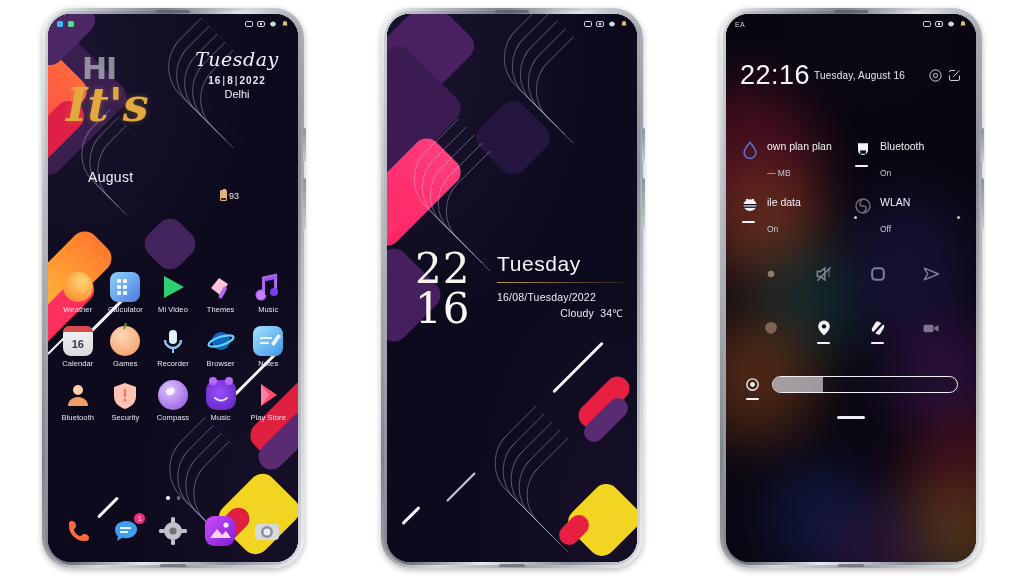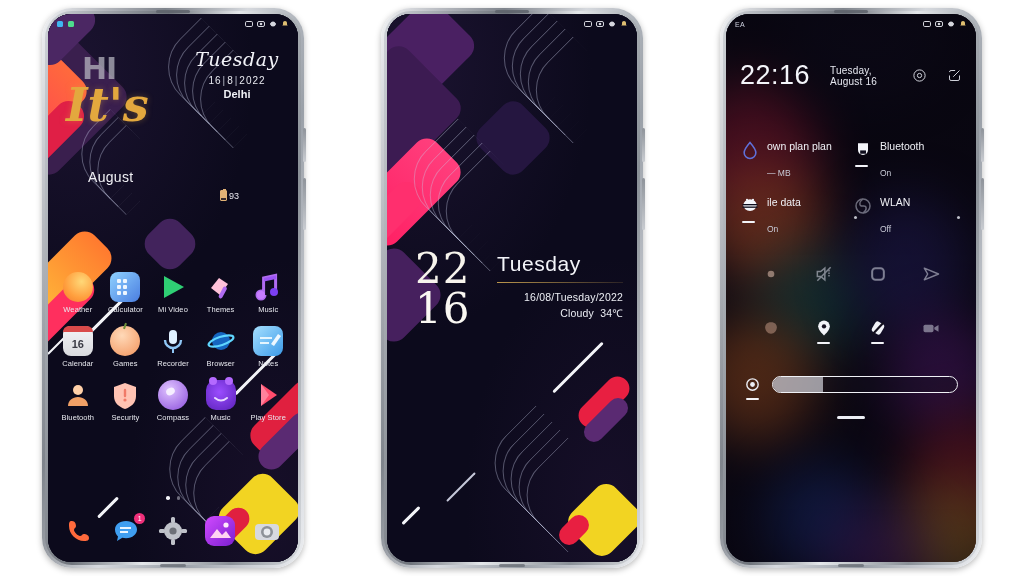--- a/index.html
+++ b/index.html
@@ -92,23 +92,23 @@
   }
   .cw-day {
     font-family:"DejaVu Serif", serif; font-style:italic; font-size: 19px;
     color:#f2f3f8; line-height:1; letter-spacing:.5px;
   }
   .cw-time {
     font-family:"DejaVu Serif", serif; font-style:italic; font-size: 30px;
     color:#f5f6fa; line-height:1.05; margin-top:1px; letter-spacing:2px;
   }
   .cw-time .sep { color:#d7a23c; }
-  .cw-date { font-size:10px; color:#e9eaf0; margin-top:6px; letter-spacing:1px; }
+  .cw-date { font-size:10px; color:#e9eaf0; margin-top:6px; letter-spacing:1px;font-weight:bold; }
   .cw-date .bar { color:#b9bcca; margin:0 1px; }
-  .cw-city { font-size:11px; color:#f0f1f6; margin-top:2px;font-weight:bold; }
+  .cw-city { font-size:11px; color:#f0f1f6; margin-top:2px; }
   .p1-batt {
     position:absolute; left: 172px; top: 176px; z-index:5;
     display:flex; align-items:center; gap:2px;
   }
   .batt-ico {
     width:7px; height:11px; border:1px solid #e2b276; border-radius:1px;
     background: linear-gradient(180deg,#e2b276 82%, rgba(226,178,118,.2) 82%);
     position:relative;
   }
   .batt-ico:after{ content:''; position:absolute; top:-2px; left:2px; width:3px; height:1.5px; background:#e2b276; }
@@ -142,29 +142,29 @@
   .p2-time {
     position:absolute; left: 28px; top: 235px; z-index:5;
     font-family:"DejaVu Serif", serif; font-size: 42px; line-height: .95;
     color:#f6f3ea; letter-spacing:1px; text-align:center;
   }
   .p2-time .h { display:block; color:#f7f4ec; }
   .p2-time .m { display:block; color:#faf8f2; }
   .p2-right { position:absolute; left: 110px; top: 238px; right: 14px; z-index:5; }
   .p2-day { font-size: 21px; color:#f3f4f9; letter-spacing:.6px; }
   .p2-rule { height:1px; background: linear-gradient(90deg, rgba(217,174,84,.85), rgba(217,174,84,.15)); margin: 6px 0 8px 0; }
-  .p2-date { font-size: 10.5px; color:#eceef4; text-align:right; letter-spacing:.2px; }
+  .p2-date { font-size: 10.5px; color:#eceef4; text-align:left; letter-spacing:.2px; }
   .p2-weather { font-size: 10.5px; color:#eceef4; text-align:right; margin-top:3px; letter-spacing:.2px; }
 
   
   .p3-bg { position:absolute; inset:0; background:#0a0712; }
   .blob { position:absolute; border-radius:50%; filter: blur(26px); }
   .qs-header {
     position:absolute; left: 14px; right: 14px; top: 46px; z-index:5;
-    display:flex; align-items:center; gap:20px;
+    display:flex; align-items:center; gap:4px;
   }
   .qs-time { font-size: 27px; color:#f4f5fa; font-weight: 300; letter-spacing:.5px; }
   .qs-date { font-size: 10px; color:#e6e8f0; letter-spacing:.2px; flex:1; }
   .qs-hicon { width:15px; height:15px; opacity:.9; }
   .qs-row-big {
     position:absolute; left: 14px; right: 14px; top: 126px; z-index:5;
     display:grid; grid-template-columns: 1fr 1fr; gap: 4px;
   }
   .qs-row-big2 { top: 182px; }
   .qs-tile-big { display:flex; align-items:flex-start; gap:7px; }

